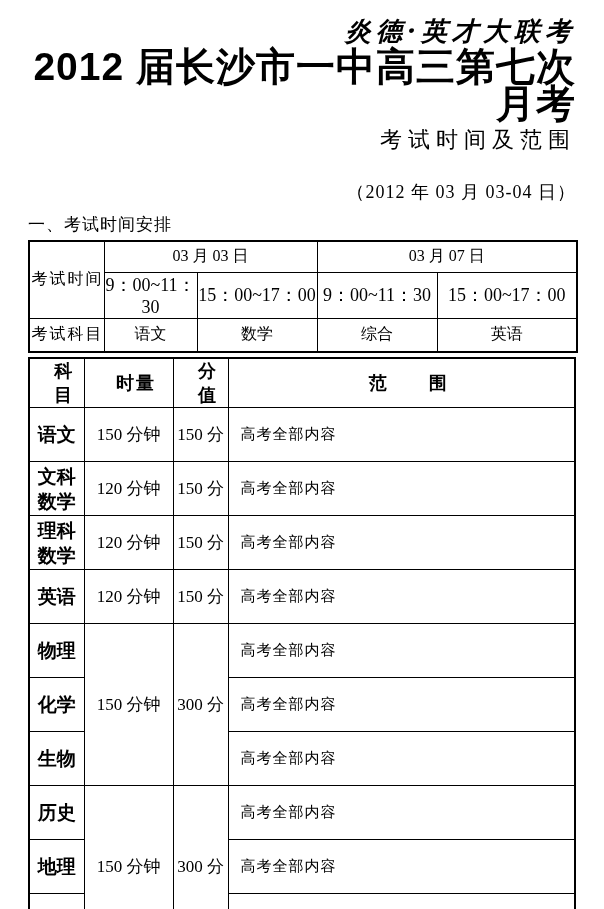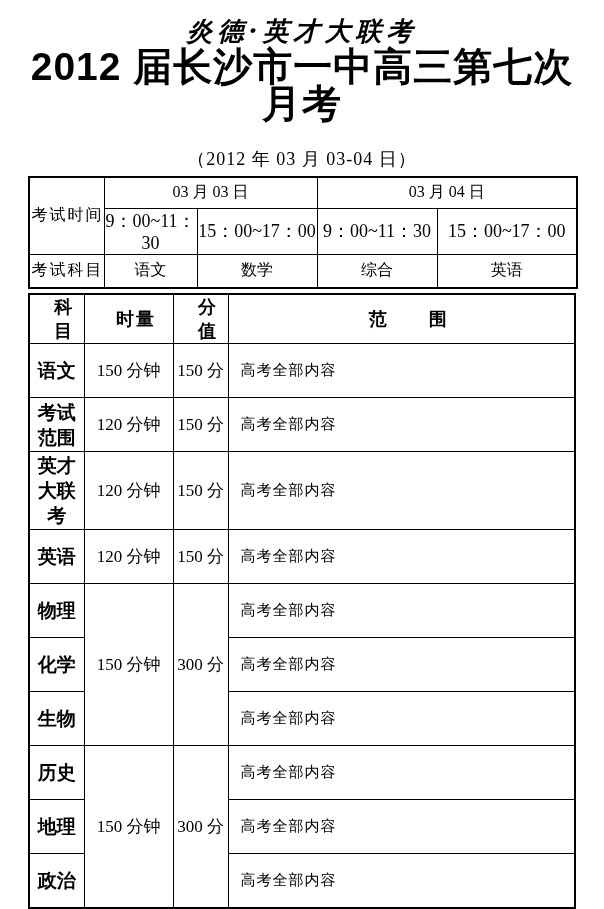--- a/index.html
+++ b/index.html
@@ -5,21 +5,21 @@
   * { margin: 0; padding: 0; box-sizing: border-box; }
   html, body { background: #ffffff; }
   body {
     width: 604px; height: 909px;
     color: #000;
     font-family: "Liberation Serif", "DejaVu Serif", serif;
     overflow: hidden;
   }
   .page { width: 604px; height: 909px; padding: 14px 28px 0 28px; background: #fff; }
 
-  .center { text-align: center; }
+  .center { text-align: right; }
   .brand-title {
     font-size: 26px; line-height: 34px; letter-spacing: 5px;
     font-weight: 600; font-style: italic;
     font-family: "DejaVu Serif", "Liberation Serif", serif;
   }
   .main-title {
     font-size: 39px; line-height: 37px; font-weight: bold; letter-spacing: 1px;
     font-family: "Liberation Sans", "DejaVu Sans", sans-serif;
   }
   .subtitle { font-size: 22px; line-height: 30px; margin-top: 3px; letter-spacing: 6px; }
@@ -62,36 +62,38 @@
   .scope-table .dur-cell, .scope-table .score-cell { font-size: 17px; }
   .scope-table .scope-cell { text-align: left; padding-left: 12px; font-size: 15px; letter-spacing: 1px; font-family: Liberation Mono, monospace; }
 </style>
 </head>
 <body>
 
 <div class="page">
 
   <div class="center brand-title">炎德·英才大联考</div>
   <div class="center main-title">2012 届长沙市一中高三第七次月考</div>
+  <div class="center subtitle">考试时间及范围</div>
   <div class="center date-line">（2012 年 03 月 03-04 日）</div>
 
+  <div class="section-heading">一、考试时间安排</div>
 
   <table class="schedule-table">
     <colgroup>
       <col style="width:75px">
         <col style="width:93px">
         <col style="width:120px">
         <col style="width:120px">
         <col style="width:140px">
     </colgroup>
     <tbody>
       <tr class="row-date">
         <td rowspan="2" class="label-cell">考试时间</td>
         <td colspan="2">03 月 03 日</td>
-        <td colspan="2">03 月 04 日</td>
+        <td colspan="2">03 月 07 日</td>
       </tr>
       <tr class="row-time">
         <td>9：00~11：30</td>
         <td>15：00~17：00</td>
         <td>9：00~11：30</td>
         <td>15：00~17：00</td>
       </tr>
       <tr class="row-subject">
         <td class="label-cell">考试科目</td>
         <td>语文</td>
@@ -119,28 +121,28 @@
       </tr>
 
       <tr class="data-row">
         <td class="subj-cell">语文</td>
         <td class="dur-cell">150 分钟</td>
         <td class="score-cell">150 分</td>
         <td class="scope-cell">高考全部内容</td>
       </tr>
 
       <tr class="data-row">
-        <td class="subj-cell">考试范围</td>
+        <td class="subj-cell">文科数学</td>
         <td class="dur-cell">120 分钟</td>
         <td class="score-cell">150 分</td>
         <td class="scope-cell">高考全部内容</td>
       </tr>
 
       <tr class="data-row">
-        <td class="subj-cell">英才大联考</td>
+        <td class="subj-cell">理科数学</td>
         <td class="dur-cell">120 分钟</td>
         <td class="score-cell">150 分</td>
         <td class="scope-cell">高考全部内容</td>
       </tr>
 
       <tr class="data-row">
         <td class="subj-cell">英语</td>
         <td class="dur-cell">120 分钟</td>
         <td class="score-cell">150 分</td>
         <td class="scope-cell">高考全部内容</td>

